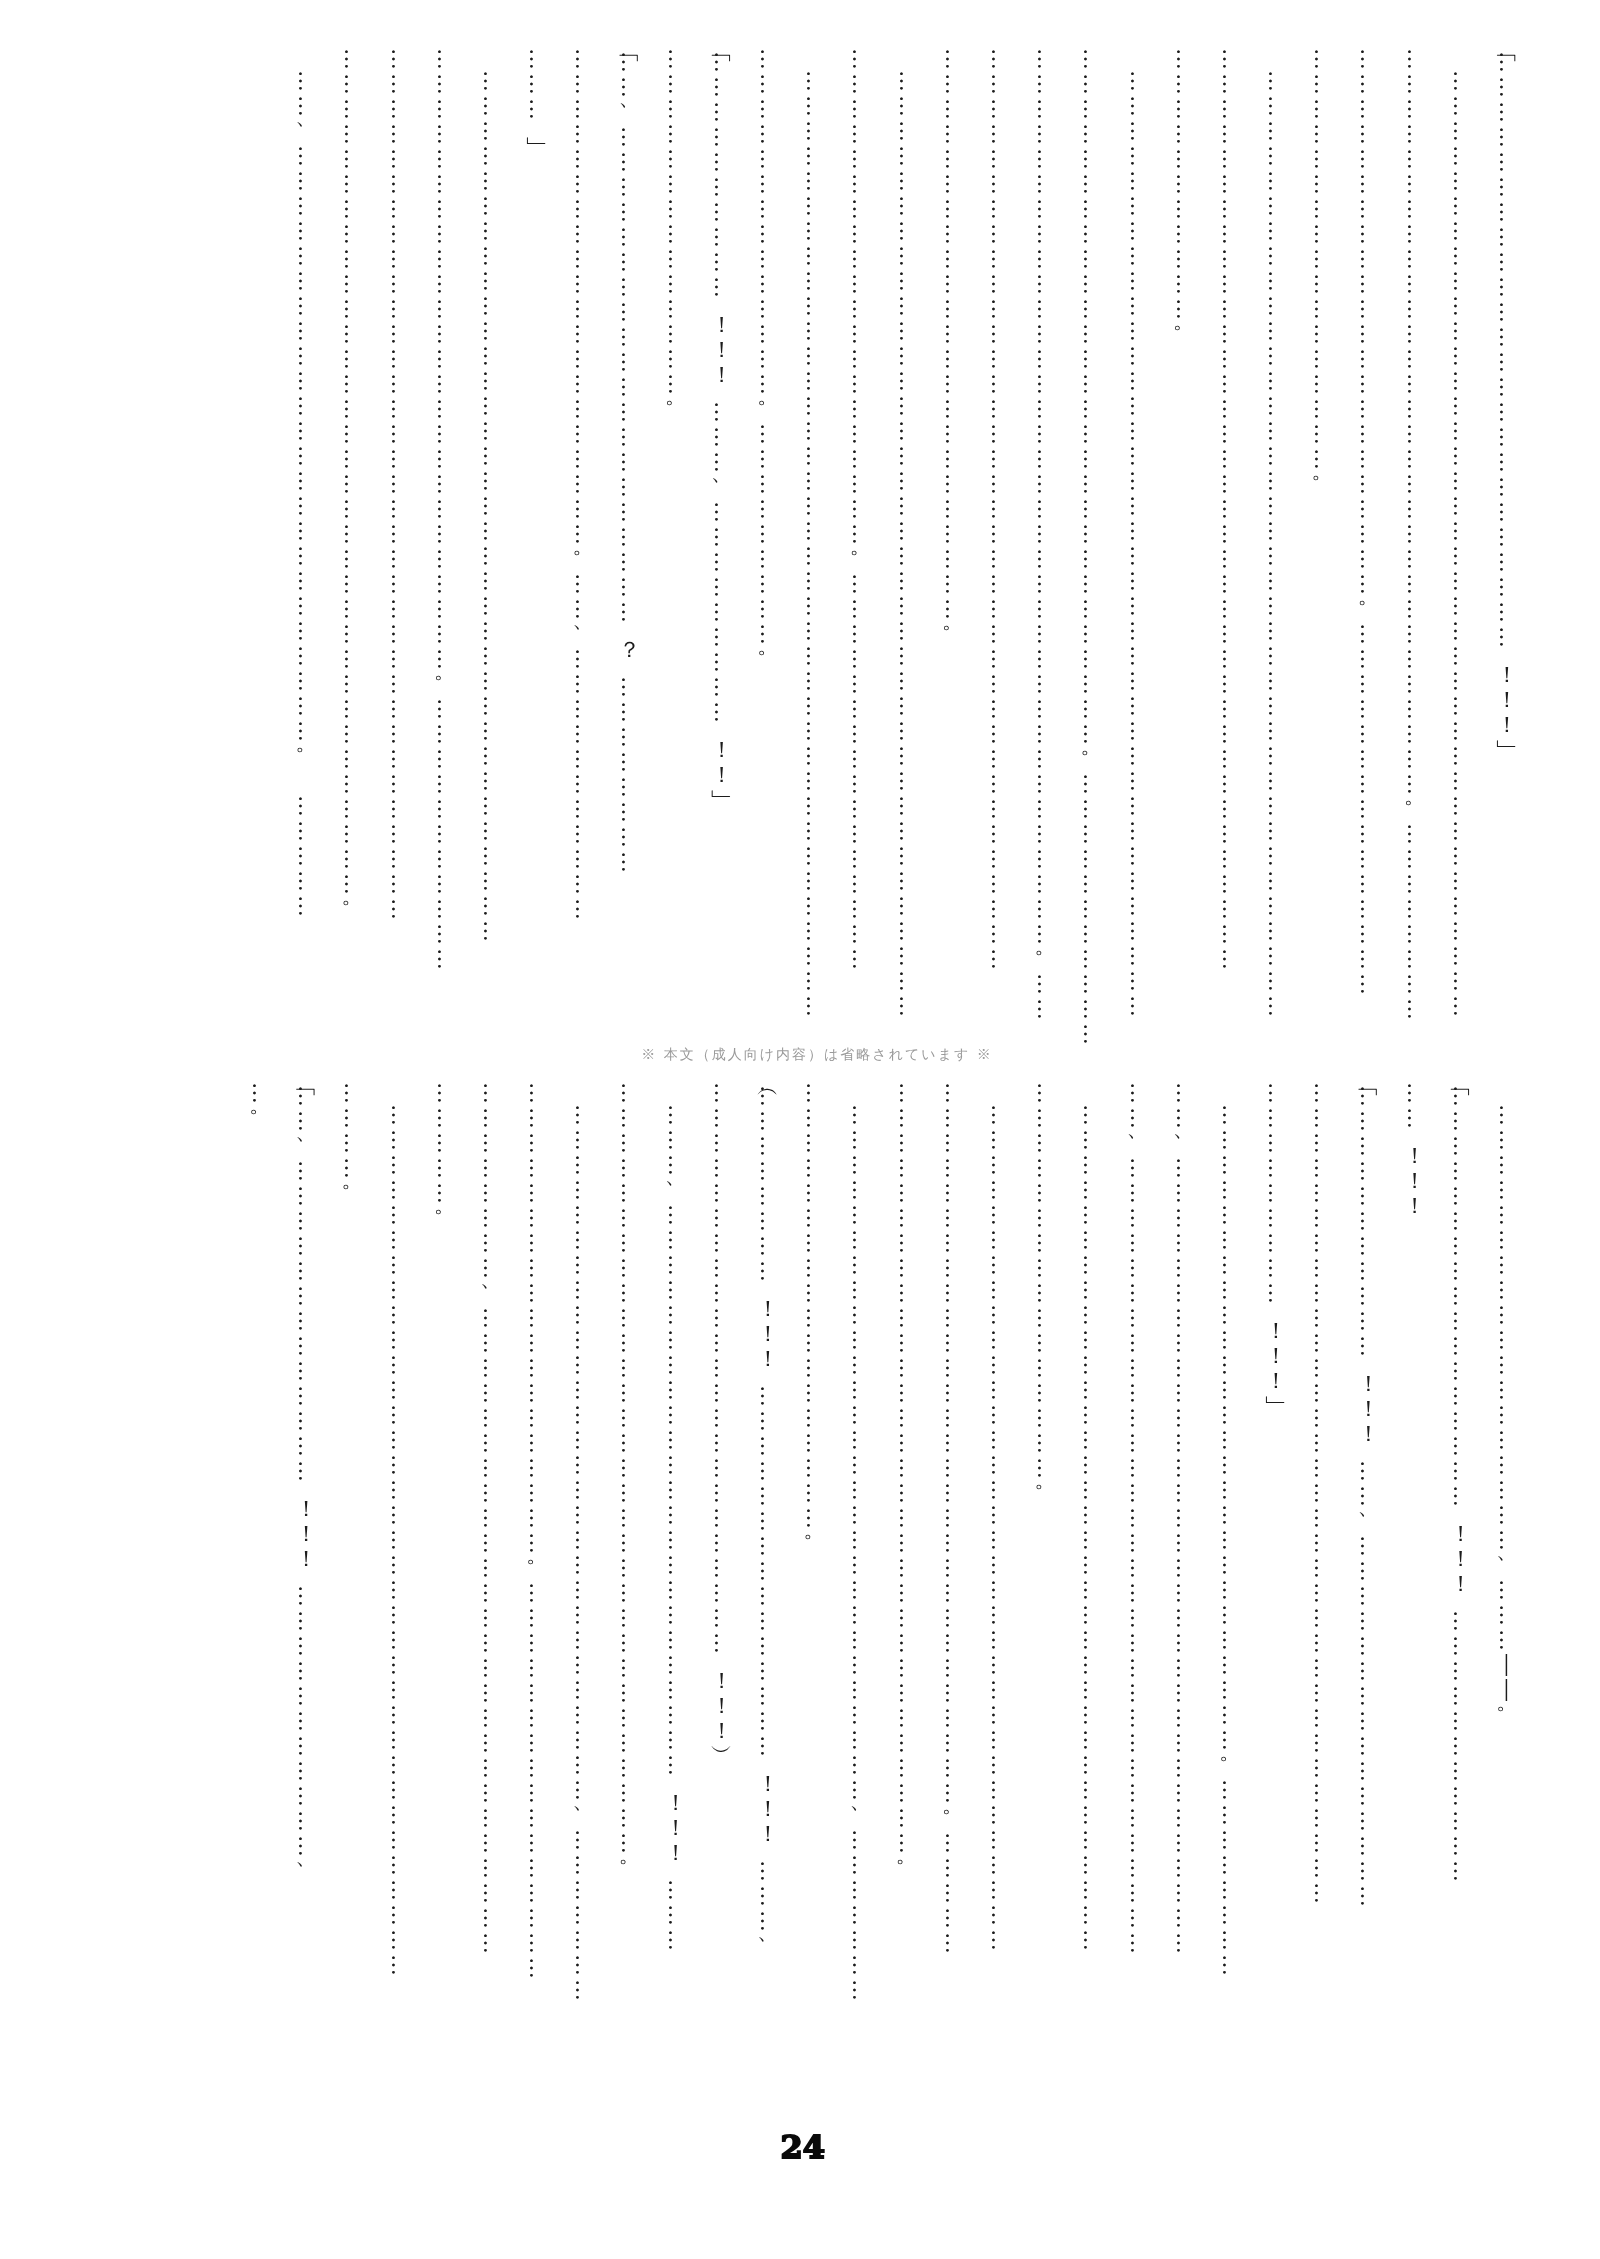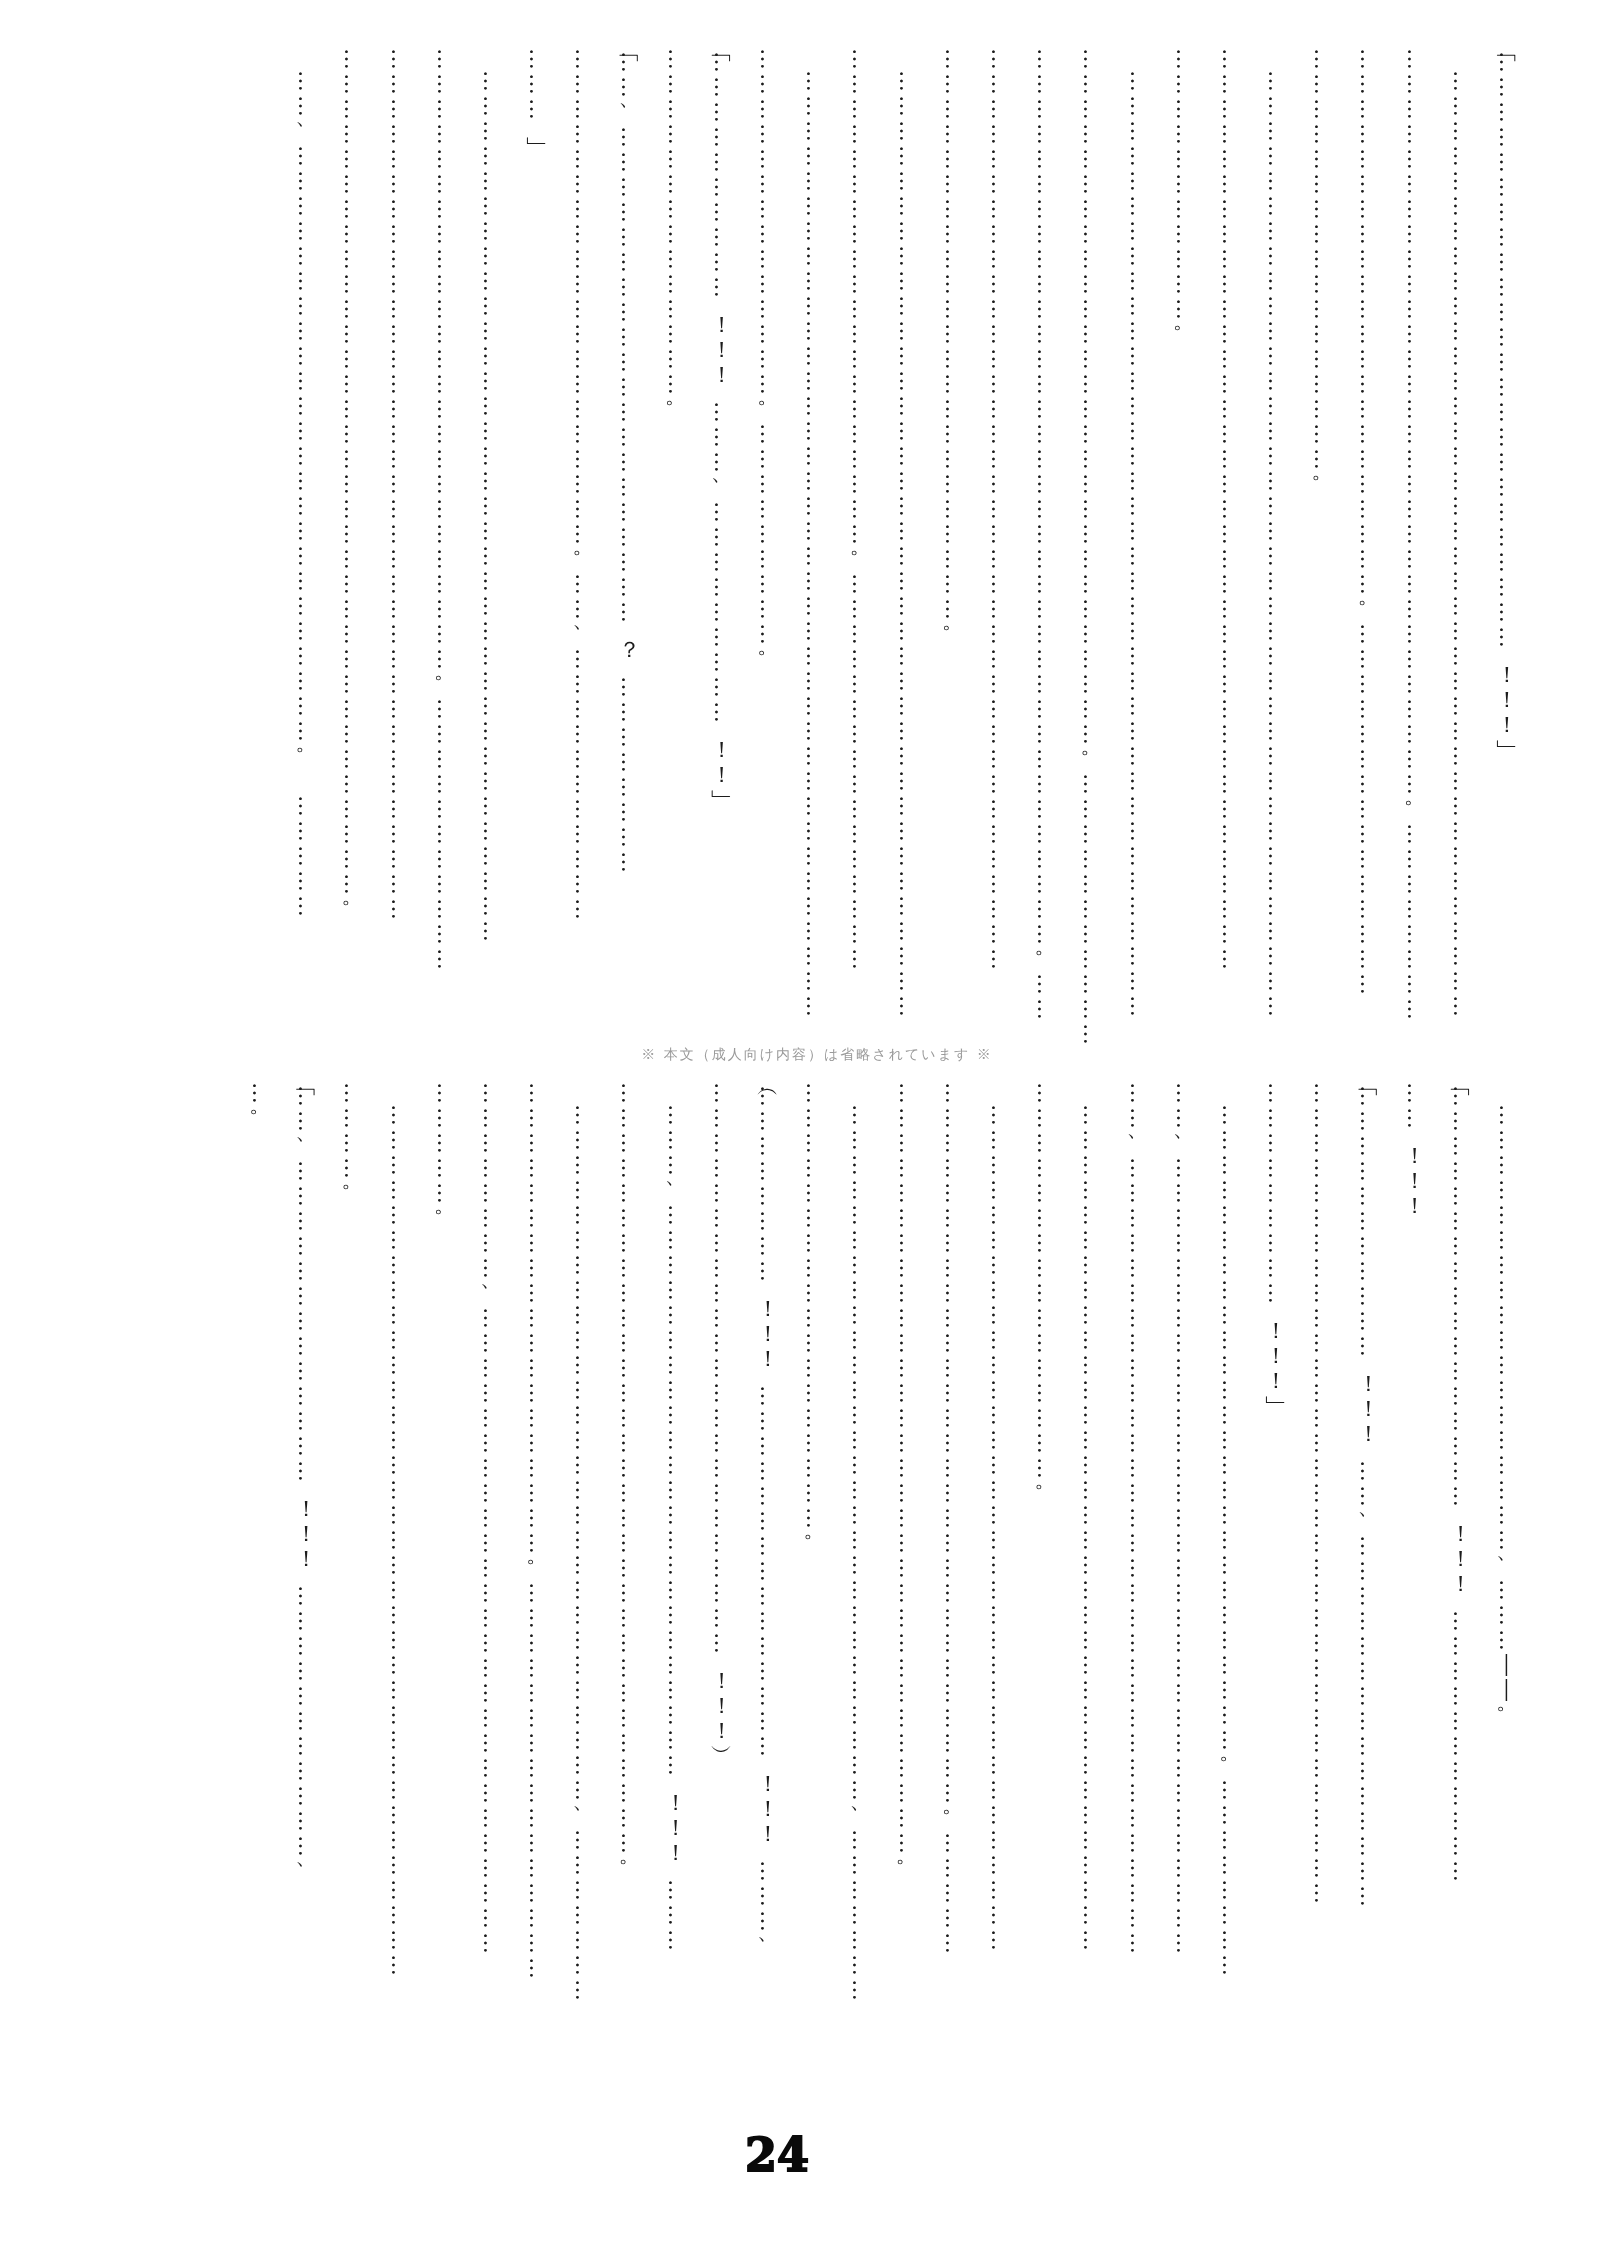--- a/index.html
+++ b/index.html
@@ -46,24 +46,24 @@
     text-align: center;
     font-size: 14px;
     color: #9a9a9a;
     letter-spacing: 2px;
   }
   .page-number {
     position: absolute;
     left: 745px;
     top: 2128px;
     width: 80px;
-    text-align: left;
+    text-align: right;
     font-family: "DejaVu Serif", serif;
     font-weight: bold;
-    font-size: 46px;
+    font-size: 32px;
     color: #0a0a0a;
     -webkit-text-stroke: 2px #0a0a0a;
   }
 </style>
 </head>
 <body>
 
 <div class="page">
 
   <section class="text-band band-top">

